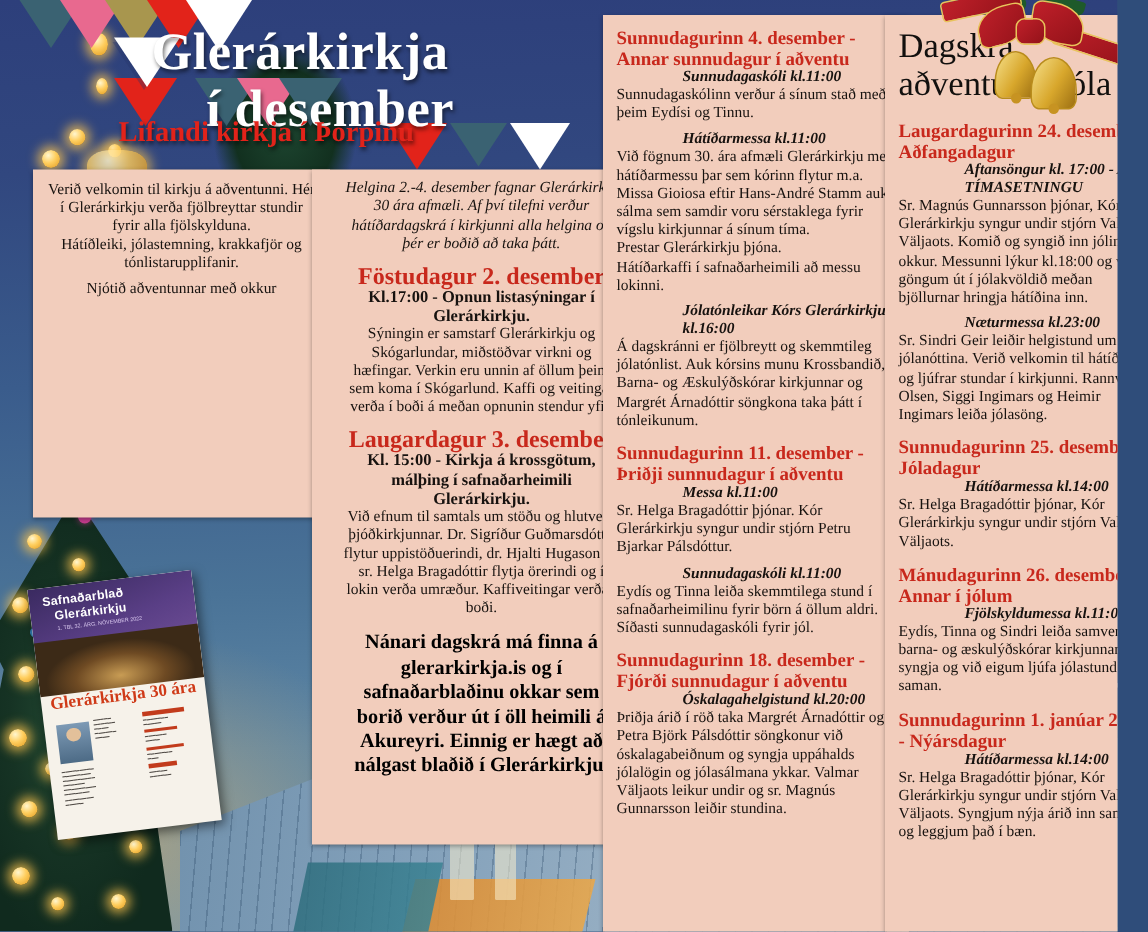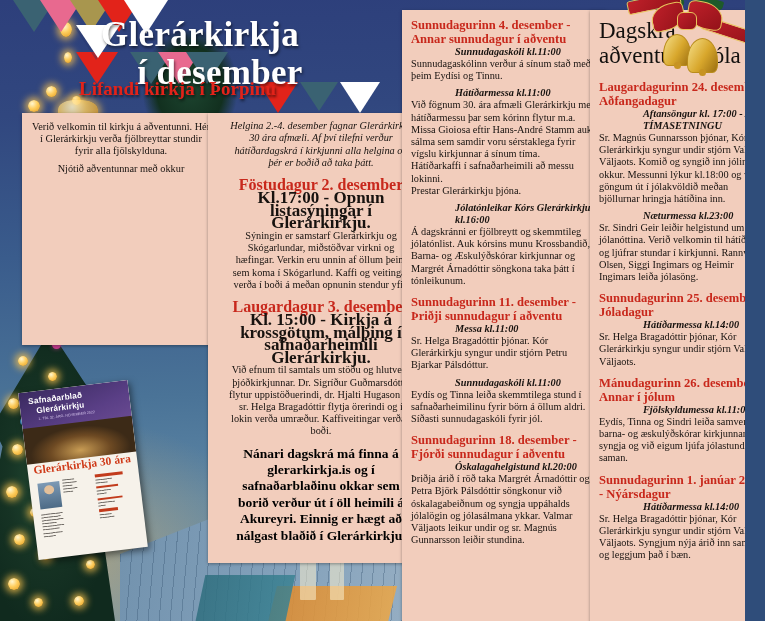--- a/index.html
+++ b/index.html
@@ -62,21 +62,21 @@
   #panel-ev{left:402px;top:10px;width:186px;height:605px;padding:8px 9px 6px;}
   #panel-dag{left:590px;top:10px;width:172px;height:605px;padding:8px 9px 6px;}
 
   .c{text-align:center;}
   .big{font-size:13.5px;line-height:16.4px;font-weight:bold;}
   .gap{height:8px;}
   .sgap{height:5px;}
 
   .hdr-red{color:#c8281c;font-weight:bold;font-size:12.6px;line-height:14px;}
   .hdr-red-c{color:#c8281c;font-weight:bold;font-size:16px;line-height:15px;text-align:center;}
-  .bold-c{font-weight:bold;font-size:17px;line-height:12.6px;text-align:center;color:#17120f;}
+  .bold-c{font-weight:bold;font-size:11px;line-height:12.6px;text-align:center;color:#17120f;}
   .sub-it{font-style:italic;font-weight:bold;font-size:10.3px;line-height:12px;color:#17120f;margin-left:44px;}
   .body{font-size:10.3px;line-height:12.2px;color:#17120f;}
   .it-body{font-style:italic;font-size:10.3px;line-height:12.3px;color:#17120f;text-align:center;}
 
   .dagskra{font-size:23px;line-height:25px;color:#12100e;font-weight:normal;margin:0 0 12px 0;}
 
   
   .bells{position:absolute;right:-4px;top:-6px;width:120px;height:86px;}
   .ribbon{position:absolute;background:linear-gradient(135deg,#c0202a,#931219);border:1px solid #e8c35a;}
   .bell{position:absolute;width:26px;height:30px;
@@ -201,20 +201,21 @@
       ▬▬▬▬▬<br>▬▬▬▬▬▬
     </div>
     <div class="bk-col" style="left:8px;width:52px;top:122px;">
       ▬▬▬▬▬▬▬▬▬<br>▬▬▬▬▬▬▬▬<br>▬▬▬▬▬▬▬▬▬<br>▬▬▬▬▬▬<br>
       ▬▬▬▬▬▬▬▬▬<br>▬▬▬▬▬▬▬<br>▬▬▬▬▬▬▬▬<br>▬▬▬▬▬
     </div>
   </div>
 
   <div class="panel" id="panel-left">
     <div class="body c">Verið velkomin til kirkju á aðventunni. Hér í Glerárkirkju verða fjölbreyttar stundir fyrir alla fjölskylduna.</div>
+    <div class="body c">Hátíðleiki, jólastemning, krakkafjör og tónlistarupplifanir.</div>
     <div class="sgap"></div>
     <div class="body c">Njótið aðventunnar með okkur</div>
     <div class="sgap"></div>
   </div>
 
   <div class="panel" id="panel-mid">
     <div class="it-body">Helgina 2.-4. desember fagnar Glerárkirkja 30 ára afmæli. Af því tilefni verður hátíðardagskrá í kirkjunni alla helgina og þér er boðið að taka þátt.</div>
     <div class="gap"></div>
     <div id="anniv-list">
         <div class="hdr-red-c">Föstudagur 2. desember</div>
@@ -233,22 +234,22 @@
     <div id="ev-list">
         <div class="hdr-red">Sunnudagurinn 4. desember - Annar sunnudagur í aðventu</div>
         <div class="sub-it">Sunnudagaskóli kl.11:00</div>
         <div>
           <div class="body">Sunnudagaskólinn verður á sínum stað með þeim Eydísi og Tinnu.</div>
         </div>
         <div class="sgap"></div>
         <div class="sub-it">Hátíðarmessa kl.11:00</div>
         <div>
           <div class="body">Við fögnum 30. ára afmæli Glerárkirkju með hátíðarmessu þar sem kórinn flytur m.a. Missa Gioiosa eftir Hans-André Stamm auk sálma sem samdir voru sérstaklega fyrir vígslu kirkjunnar á sínum tíma.</div>
+          <div class="body">Prestar Glerárkirkju þjóna.</div>
           <div class="body">Hátíðarkaffi í safnaðarheimili að messu lokinni.</div>
-          <div class="body">Prestar Glerárkirkju þjóna.</div>
         </div>
         <div class="sgap"></div>
         <div class="sub-it">Jólatónleikar Kórs Glerárkirkju kl.16:00</div>
         <div>
           <div class="body">Á dagskránni er fjölbreytt og skemmtileg jólatónlist. Auk kórsins munu Krossbandið, Barna- og Æskulýðskórar kirkjunnar og Margrét Árnadóttir söngkona taka þátt í tónleikunum.</div>
         </div>
         <div class="gap"></div>
         <div class="hdr-red">Sunnudagurinn 11. desember - Þriðji sunnudagur í aðventu</div>
         <div class="sub-it">Messa kl.11:00</div>
         <div>

